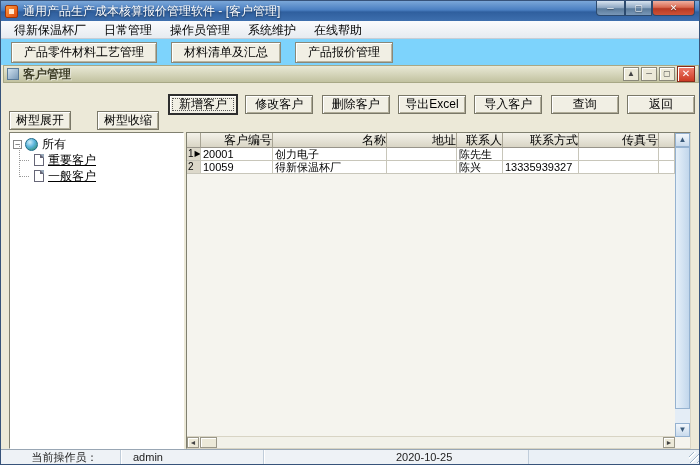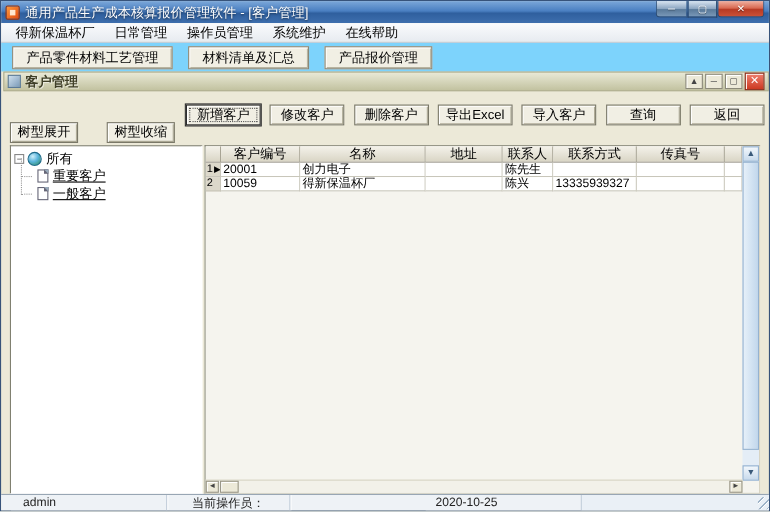--- a/index.html
+++ b/index.html
@@ -82,21 +82,21 @@
     border-width:0 4px 4px 0; border-color:transparent #9ab #667 transparent; }
 
   
   .grid-panel { position:absolute; left:185px; top:131px; width:505px; height:317px;
     background:#f5f4ee; border:1px solid; border-color:#808070 #d8d4c4 #d8d4c4 #808070; }
   .grid-scroll-area { position:absolute; left:0; top:0; width:488px; height:304px; overflow:hidden; background:#f5f4ee; }
   .g-row { display:flex; }
   .g-cell { border-right:1px solid #c8c6ba; border-bottom:1px solid #c8c6ba; overflow:hidden;
     white-space:nowrap; padding:0 2px; height:13px; line-height:12px; font-size:11px; background:#fff; }
   .g-head .g-cell { background:linear-gradient(180deg,#f4f2ea,#d9d5c5); border-right:1px solid #a8a494;
-    border-bottom:1px solid #98948a; text-align:center; height:15px; line-height:14px; font-size:12px; padding:0; }
+    border-bottom:1px solid #98948a; text-align:right; height:15px; line-height:14px; font-size:12px; padding:0; }
   .c-ind { width:14px; flex:none; background:#dcd8ca !important; padding:0 !important; text-align:left;
     font-size:8px; display:flex; align-items:center; }
   .g-head .c-ind { background:linear-gradient(180deg,#f4f2ea,#d9d5c5) !important; }
   .c-no { width:72px; flex:none; }
   .c-name { width:114px; flex:none; }
   .c-addr { width:70px; flex:none; }
   .c-contact { width:46px; flex:none; }
   .c-phone { width:76px; flex:none; }
   .c-fax { width:80px; flex:none; }
   .c-fill { flex:1; }
@@ -249,22 +249,22 @@
     </div>
 
     <div class="hscroll">
       <div class="hs-arrow">◄</div>
       <div class="hs-thumb"></div>
       <div class="hs-arrow hs-right">►</div>
     </div>
   </div>
 
   <div class="statusbar">
+    <div class="sb-panel sb-p1">当前操作员：</div>
     <div class="sb-panel sb-p2">admin</div>
-    <div class="sb-panel sb-p1">当前操作员：</div>
     <div class="sb-panel sb-p3">日期：</div>
     <div class="sb-panel sb-p4">2020-10-25</div>
     <div class="sb-panel sb-p5">
       <div class="grip"></div>
     </div>
   </div>
 
 </div>
 
 </body></html>

